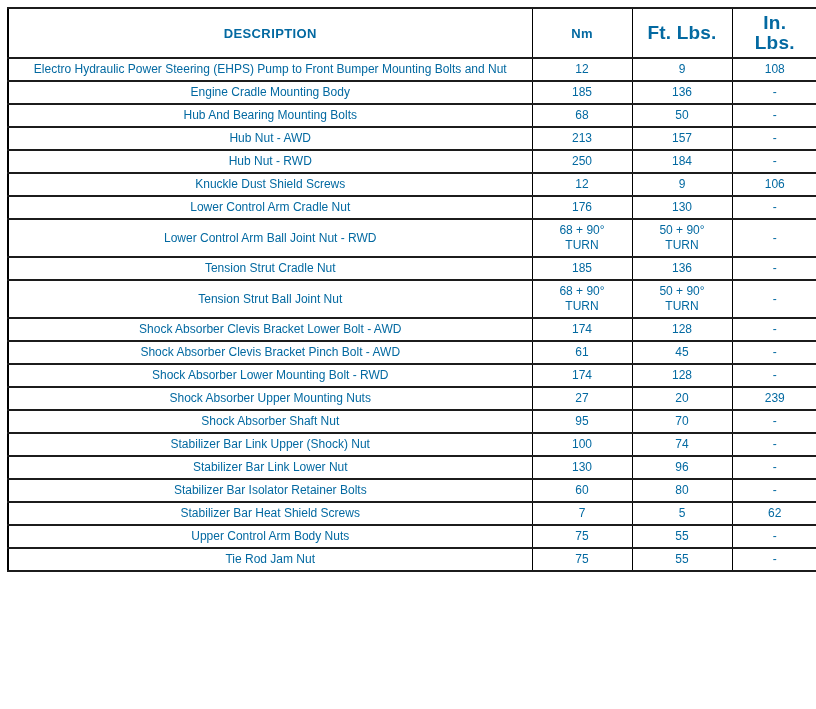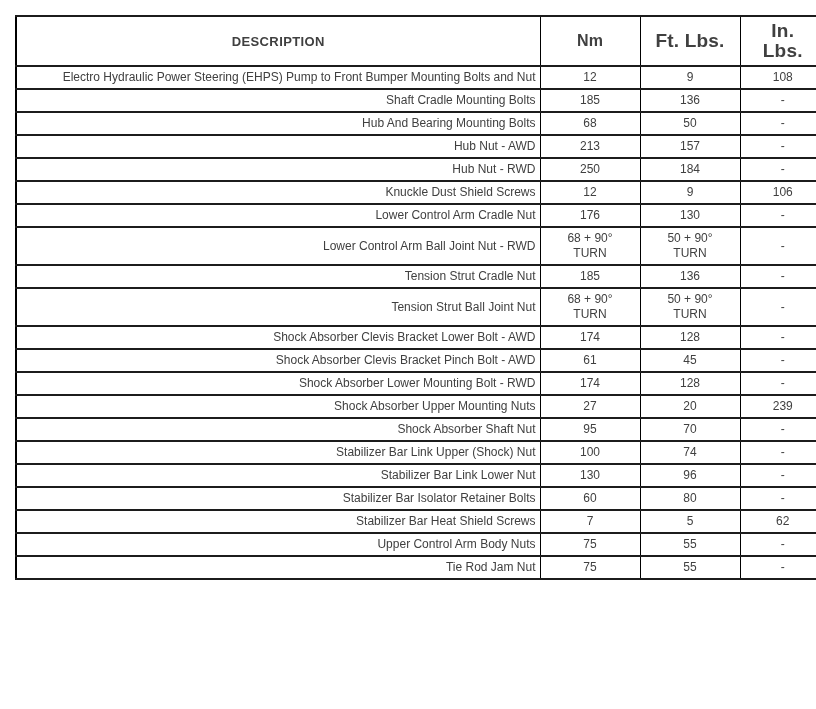--- a/index.html
+++ b/index.html
@@ -4,23 +4,23 @@
 <style>
   html, body {
     margin: 0;
     padding: 0;
     background: #ffffff;
   }
   .sheet {
     width: 816px;
     height: 709px;
     box-sizing: border-box;
-    padding: 15px;
+    padding: 7px;
     background: #ffffff;
-    color: #404040;
+    color: #0369a1;
     font-family: "Liberation Sans", sans-serif;
     overflow: hidden;
   }
   table.spec-table {
     border-collapse: collapse;
     table-layout: fixed;
     width: 810px;
     border: 2px solid #000000;
   }
   .spec-table th,
@@ -32,30 +32,30 @@
     overflow: hidden;
   }
   thead th {
     height: 48px;
     vertical-align: middle;
     text-align: center;
     font-weight: bold;
     padding: 0 2px;
   }
   th.h-desc { font-size: 13px; letter-spacing: 0.4px; }
-  th.h-nm   { font-size: 16px; letter-spacing: 0.2px; }
+  th.h-nm   { font-size: 13px; letter-spacing: 0.2px; }
   th.h-ft   { font-size: 19px; letter-spacing: 0.2px; }
   th.h-in   { font-size: 19px; letter-spacing: 0.2px; white-space: pre-line; line-height: 20px; }
   tbody td {
     font-size: 12px;
     line-height: 15px;
     padding: 3px 4px;
     vertical-align: middle;
   }
-  td.c-desc { text-align: right; }
+  td.c-desc { text-align: center; }
   td.c-num  { text-align: center; white-space: pre-line; }
 </style>
 </head>
 <body>
 
 <div class="sheet">
   <table class="spec-table">
     <colgroup>
       <col style="width:524px">
       <col style="width:100px">
@@ -73,21 +73,21 @@
     </thead>
     <tbody id="tbody">
   <tr>
     <td class="c-desc">Electro Hydraulic Power Steering (EHPS) Pump to Front Bumper Mounting Bolts and Nut</td>
     <td class="c-num">12</td>
     <td class="c-num">9</td>
     <td class="c-num">108</td>
   </tr>
 
   <tr>
-    <td class="c-desc">Shaft Cradle Mounting Bolts</td>
+    <td class="c-desc">Engine Cradle Mounting Body</td>
     <td class="c-num">185</td>
     <td class="c-num">136</td>
     <td class="c-num">-</td>
   </tr>
 
   <tr>
     <td class="c-desc">Hub And Bearing Mounting Bolts</td>
     <td class="c-num">68</td>
     <td class="c-num">50</td>
     <td class="c-num">-</td>

